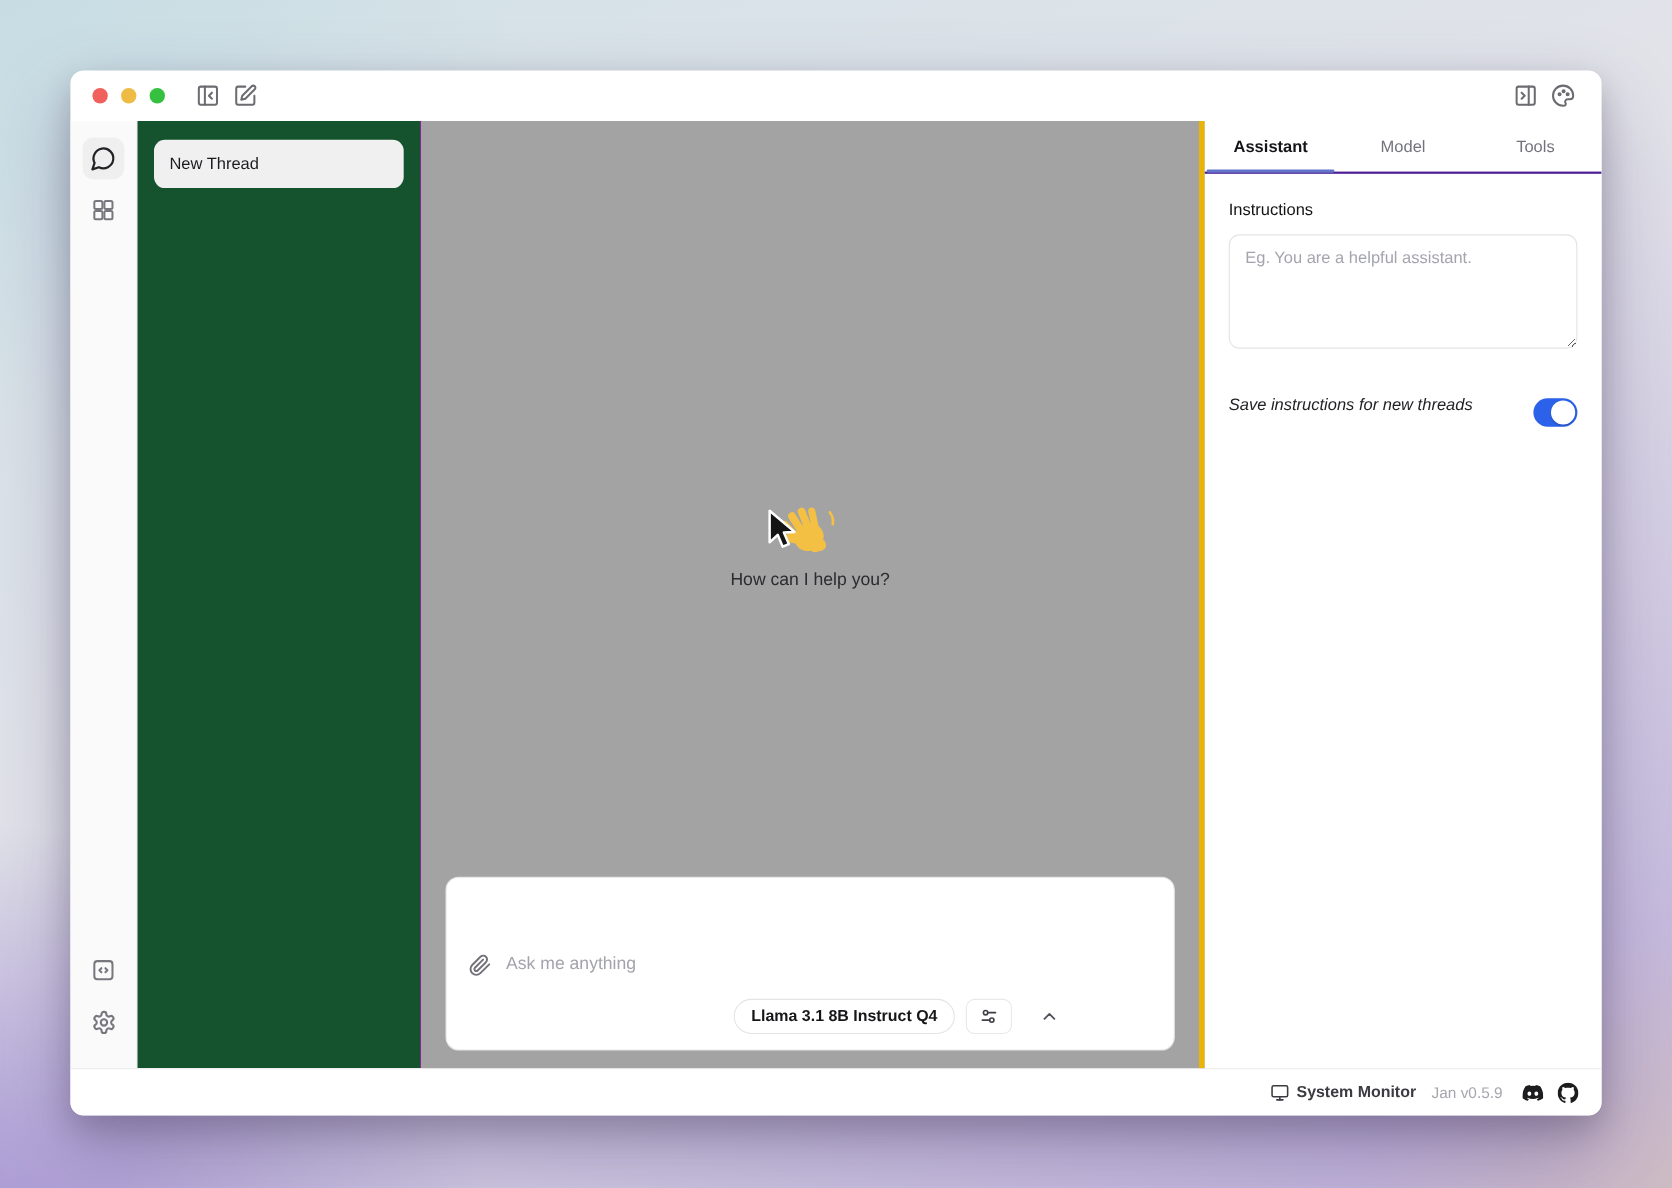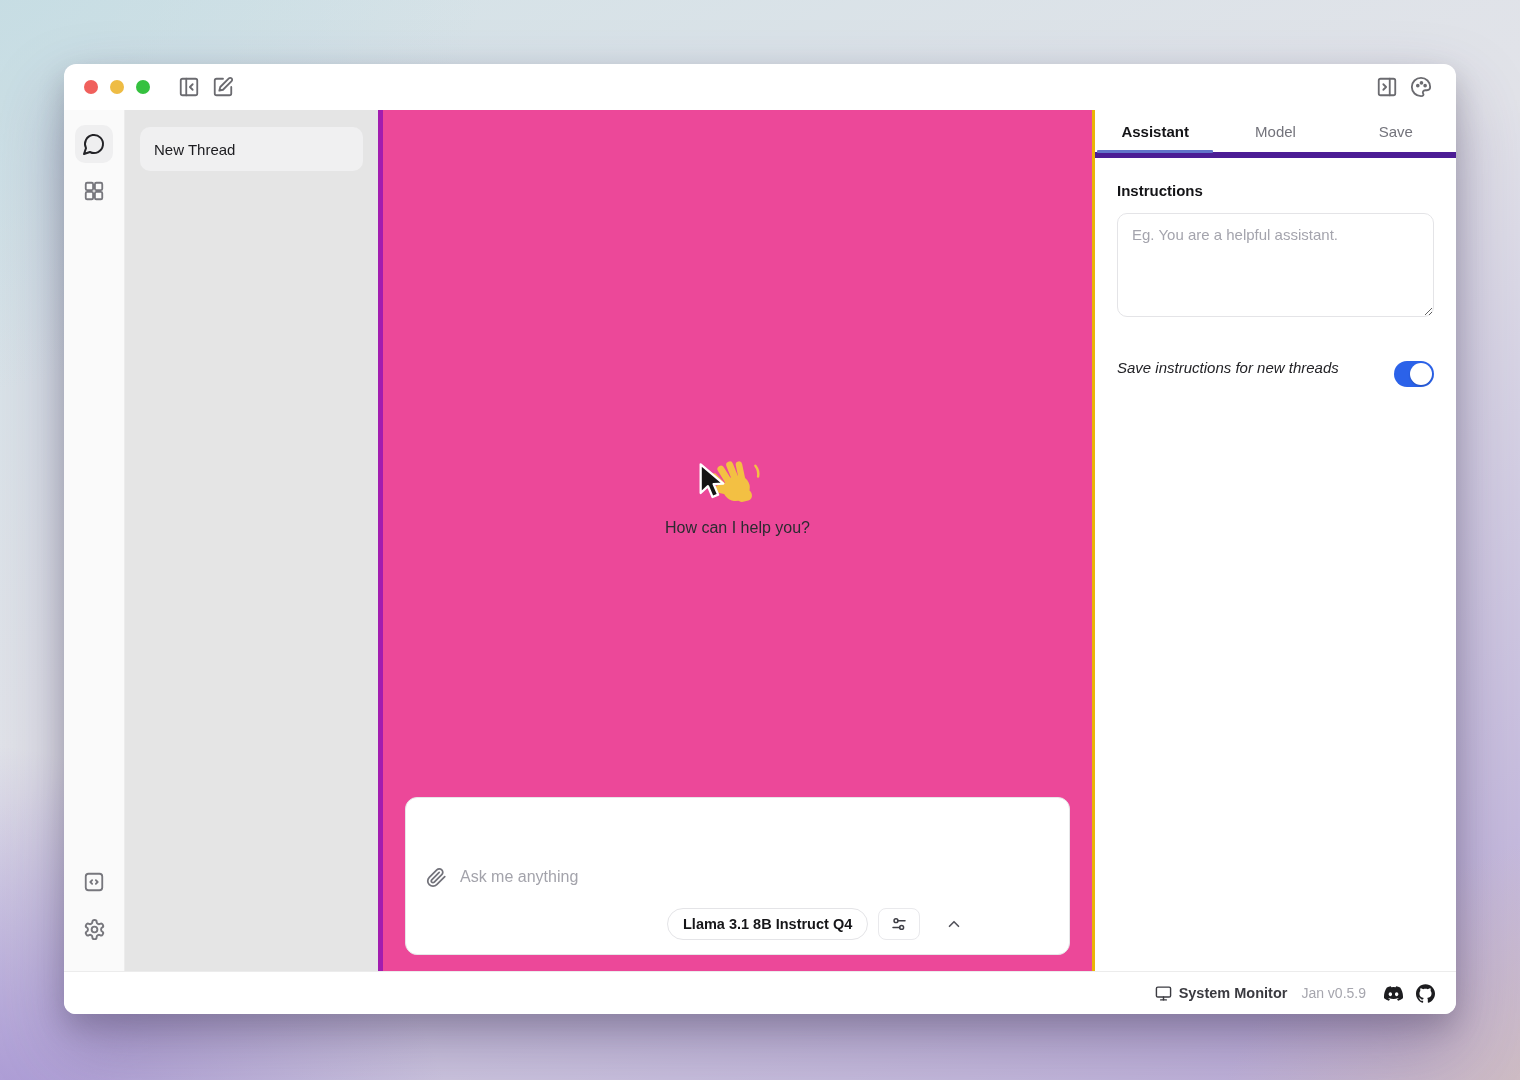--- a/index.html
+++ b/index.html
@@ -29,53 +29,53 @@
   .icon-btn + .icon-btn { margin-left:4px; }
   .titlebar .spacer { flex:1; }
   
   .content { flex:1; display:flex; min-height:0; }
   .rail { width:61px; flex:0 0 61px; background:#fafafa; border-right:1px solid #ececec;
     display:flex; flex-direction:column; align-items:center; padding:15px 0 14px; }
   .rail .grow { flex:1; }
   .rail-btn { width:38px; height:38px; border:none; background:transparent; border-radius:10px;
     display:flex; align-items:center; justify-content:center; color:#77777d; cursor:pointer; margin-bottom:9px; }
   .rail-btn.active { background:#efeff0; color:#232327; }
-  .threads { width:258px; flex:0 0 258px; background:#e5e5e5; border-right:5px solid #a21caf; padding:17px 15px; }
+  .threads { width:258px; flex:0 0 258px; background:#14532d; border-right:1px solid #a21caf; padding:17px 15px; }
   .thread-item { background:#f0f0f1; border-radius:10px; height:44px; display:flex; align-items:center;
     padding:0 14px; font-size:15px; font-weight:500; color:#1b1b1f; cursor:pointer; }
   
-  .main { flex:1; background:#ec4899; border-right:3px solid #eab308; position:relative; }
+  .main { flex:1; background:#a3a3a3; border-right:5px solid #eab308; position:relative; }
   .hello { position:absolute; top:345px; left:0; right:0; display:flex; flex-direction:column; align-items:center; }
   .hand-wrap { position:relative; width:56px; height:58px; }
   .cursor { position:absolute; left:-14px; top:7px; }
   .greeting { margin-top:6px; font-size:16px; font-weight:500; color:#2b2b30; }
   .composer { position:absolute; left:22px; right:22px; bottom:16px; height:158px; background:#fff;
     border:1px solid #e6e6e8; border-radius:12px; padding:16px 18px 14px; display:flex; flex-direction:row; }
   .composer-top { display:flex; align-items:center; gap:12px; }
   .composer-top input { border:none; outline:none; flex:1; font-size:16px; color:#27272a;
     font-family:inherit; background:transparent; }
   .composer-top input::placeholder { color:#a3a3ab; }
   .composer-bottom { margin-top:auto; display:flex; align-items:center; gap:10px; }
   .model-pill { border:1px solid #e4e4e7; background:#fff; border-radius:16px; height:32px; padding:0 15px;
     font-size:14.5px; font-weight:700; color:#161619; font-family:inherit; cursor:pointer; }
   .sliders-btn { border:1px solid #e9e9ec; background:#fff; border-radius:8px; width:42px; height:32px;
     display:flex; align-items:center; justify-content:center; color:#3f3f46; cursor:pointer; }
   .composer-bottom .spacer { flex:1; }
   .chev-btn { border:none; background:none; color:#52525b; width:28px; height:28px; display:flex;
     align-items:center; justify-content:center; cursor:pointer; margin-right:4px; }
   
   .rpanel { width:361px; flex:0 0 361px; background:#fff; display:flex; flex-direction:column; }
-  .tabs { display:flex; height:48px; border-bottom:6px solid #4c1d95;justify-content:center; }
+  .tabs { display:flex; height:48px; border-bottom:2px solid #4c1d95;justify-content:center; }
   .tab { flex:1; display:flex; align-items:center; justify-content:center; font-size:15px; color:#73737b;
     cursor:pointer; position:relative; }
   .tab.active { color:#141417; font-weight:700; }
   .tab.active::after { content:""; position:absolute; left:2px; right:2px; bottom:-1px; height:3px;
     background:#6274c9; border-radius:1px; }
   .rpanel-body { padding:24px 22px; }
-  .rp-heading { font-size:15px; font-weight:700; color:#141417; margin-bottom:14px; }
+  .rp-heading { font-size:15px; font-weight:400; color:#141417; margin-bottom:14px; }
   .rp-textarea { width:100%; height:104px; border:1px solid #e4e4e7; border-radius:10px; padding:12px 14px;
     font-size:15px; font-family:inherit; color:#27272a; resize:both; outline:none; }
   .rp-textarea::placeholder { color:#a4a4ad; }
   .save-row { margin-top:34px; display:flex; align-items:flex-start; }
   .save-label { font-size:15px; color:#232327; line-height:1.75; width:236px;font-style:italic; }
   .switch { margin-left:auto; margin-top:6px; width:40px; height:26px; border-radius:13px; background:#d4d4d8;
     position:relative; cursor:pointer; border:none; flex:0 0 40px; }
   .switch.on { background:#2b62e9; }
   .switch .knob { position:absolute; top:2px; left:2px; width:22px; height:22px; border-radius:50%;
     background:#fff; box-shadow:0 1px 2px rgba(0,0,0,.2); transition:left .1s; }
@@ -243,21 +243,21 @@
             </span>
           </button>
         </div>
       </div>
     </div>
 
     <div class="rpanel">
       <div class="tabs">
         <div class="tab active">Assistant</div>
         <div class="tab">Model</div>
-        <div class="tab">Save</div>
+        <div class="tab">Tools</div>
       </div>
       <div class="rpanel-body">
         <div class="rp-heading">Instructions</div>
         <textarea class="rp-textarea" placeholder="Eg. You are a helpful assistant." style=""></textarea>
         <div class="save-row">
           <div class="save-label">Save instructions for new threads</div>
           <button class="switch on">
             <span class="knob"></span>
           </button>
         </div>

